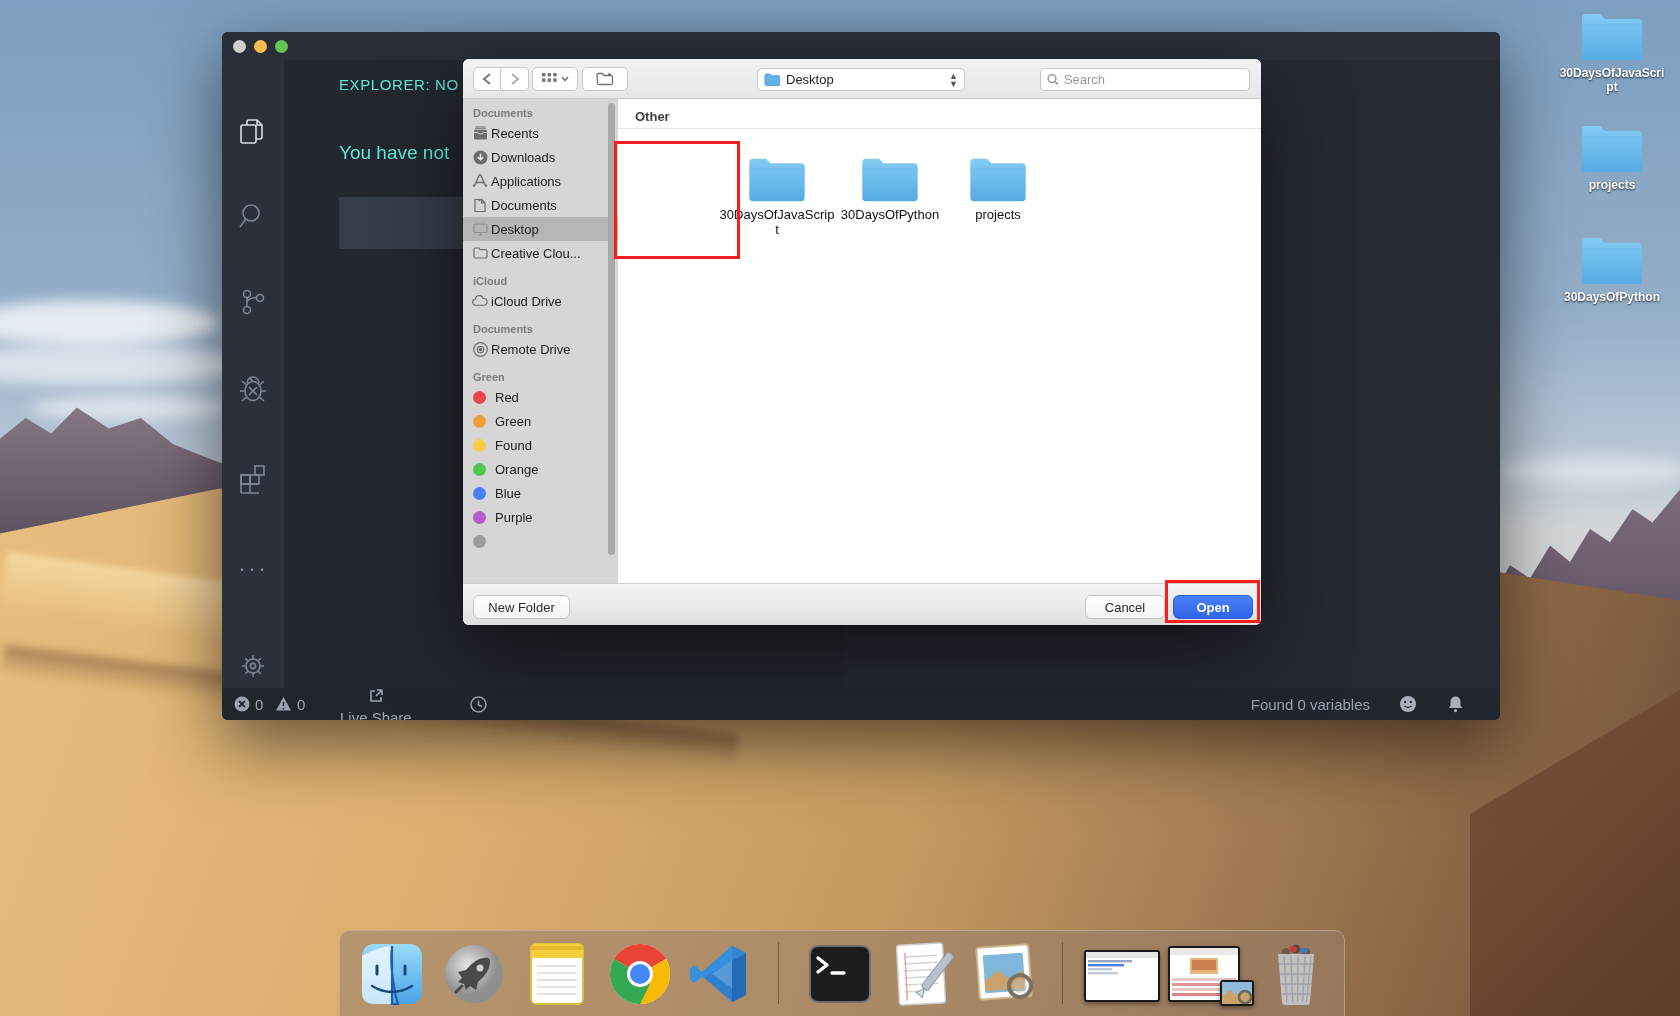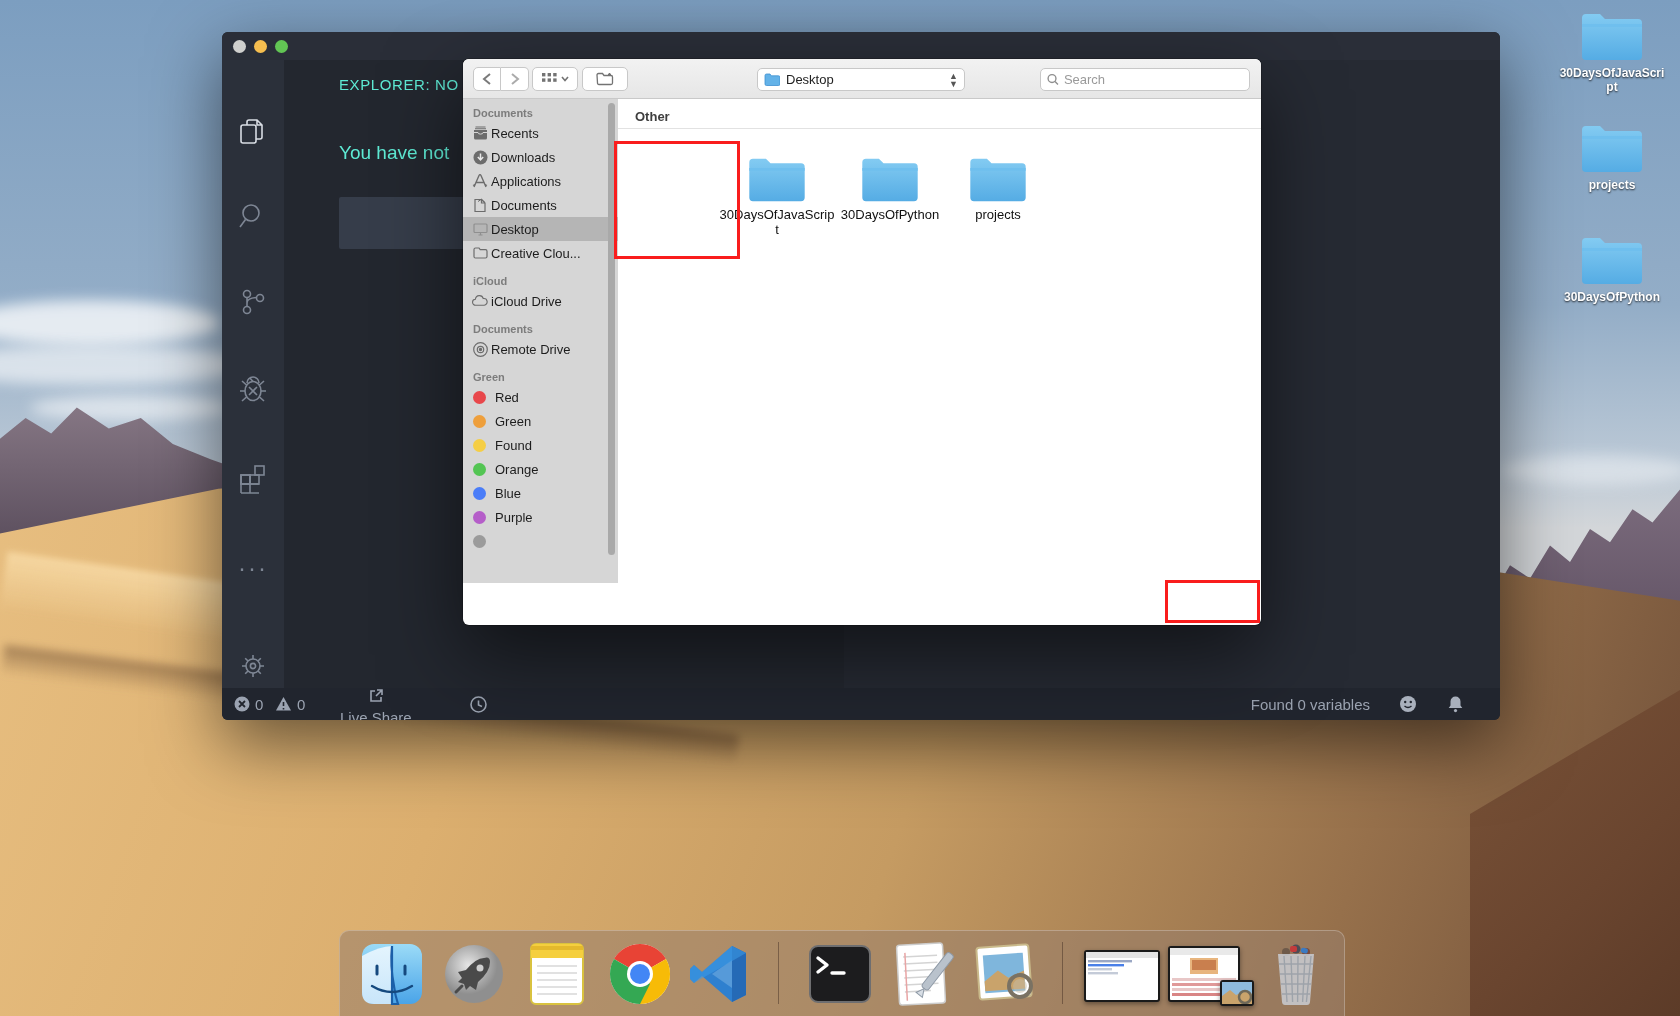--- a/index.html
+++ b/index.html
@@ -439,20 +439,25 @@
       </div>
       <div class="dlg-folder" style="left:322px;top:56px;">
         <svg class="folder-svg" width="62" height="48" viewBox="0 0 64 52">
             <path d="M2 8 q0-4 4-4 h14 l5 5 h33 q4 0 4 4 v33 q0 4-4 4 H6 q-4 0-4-4 Z" fill="url(#fg1)"></path>
             <path d="M2 14 h60 v3 H2 Z" fill="#6FBFEE"></path>
           </svg>
         <div class="flabel">projects</div>
       </div>
     </div>
 
+    <div id="dlg-bottom">
+      <div class="dlg-btn btn-plain" style="left:10px;width:97px;">New Folder</div>
+      <div class="dlg-btn btn-plain" style="left:622px;width:80px;">Cancel</div>
+      <div class="dlg-btn btn-primary" style="left:710px;width:80px;background:linear-gradient(180deg,#4A82F7,#2F63EA);">Open</div>
+    </div>
 
     <div class="annot" style="left:151px;top:82px;width:126px;height:118px;"></div>
     <div class="annot" style="left:702px;top:521px;width:95px;height:43px;"></div>
   </div>
 
   <div class="abs" id="dock">
 
     <div class="dock-item" style="left:20px;">
       <svg width="64" height="64" viewBox="0 0 64 64">
           <defs>

